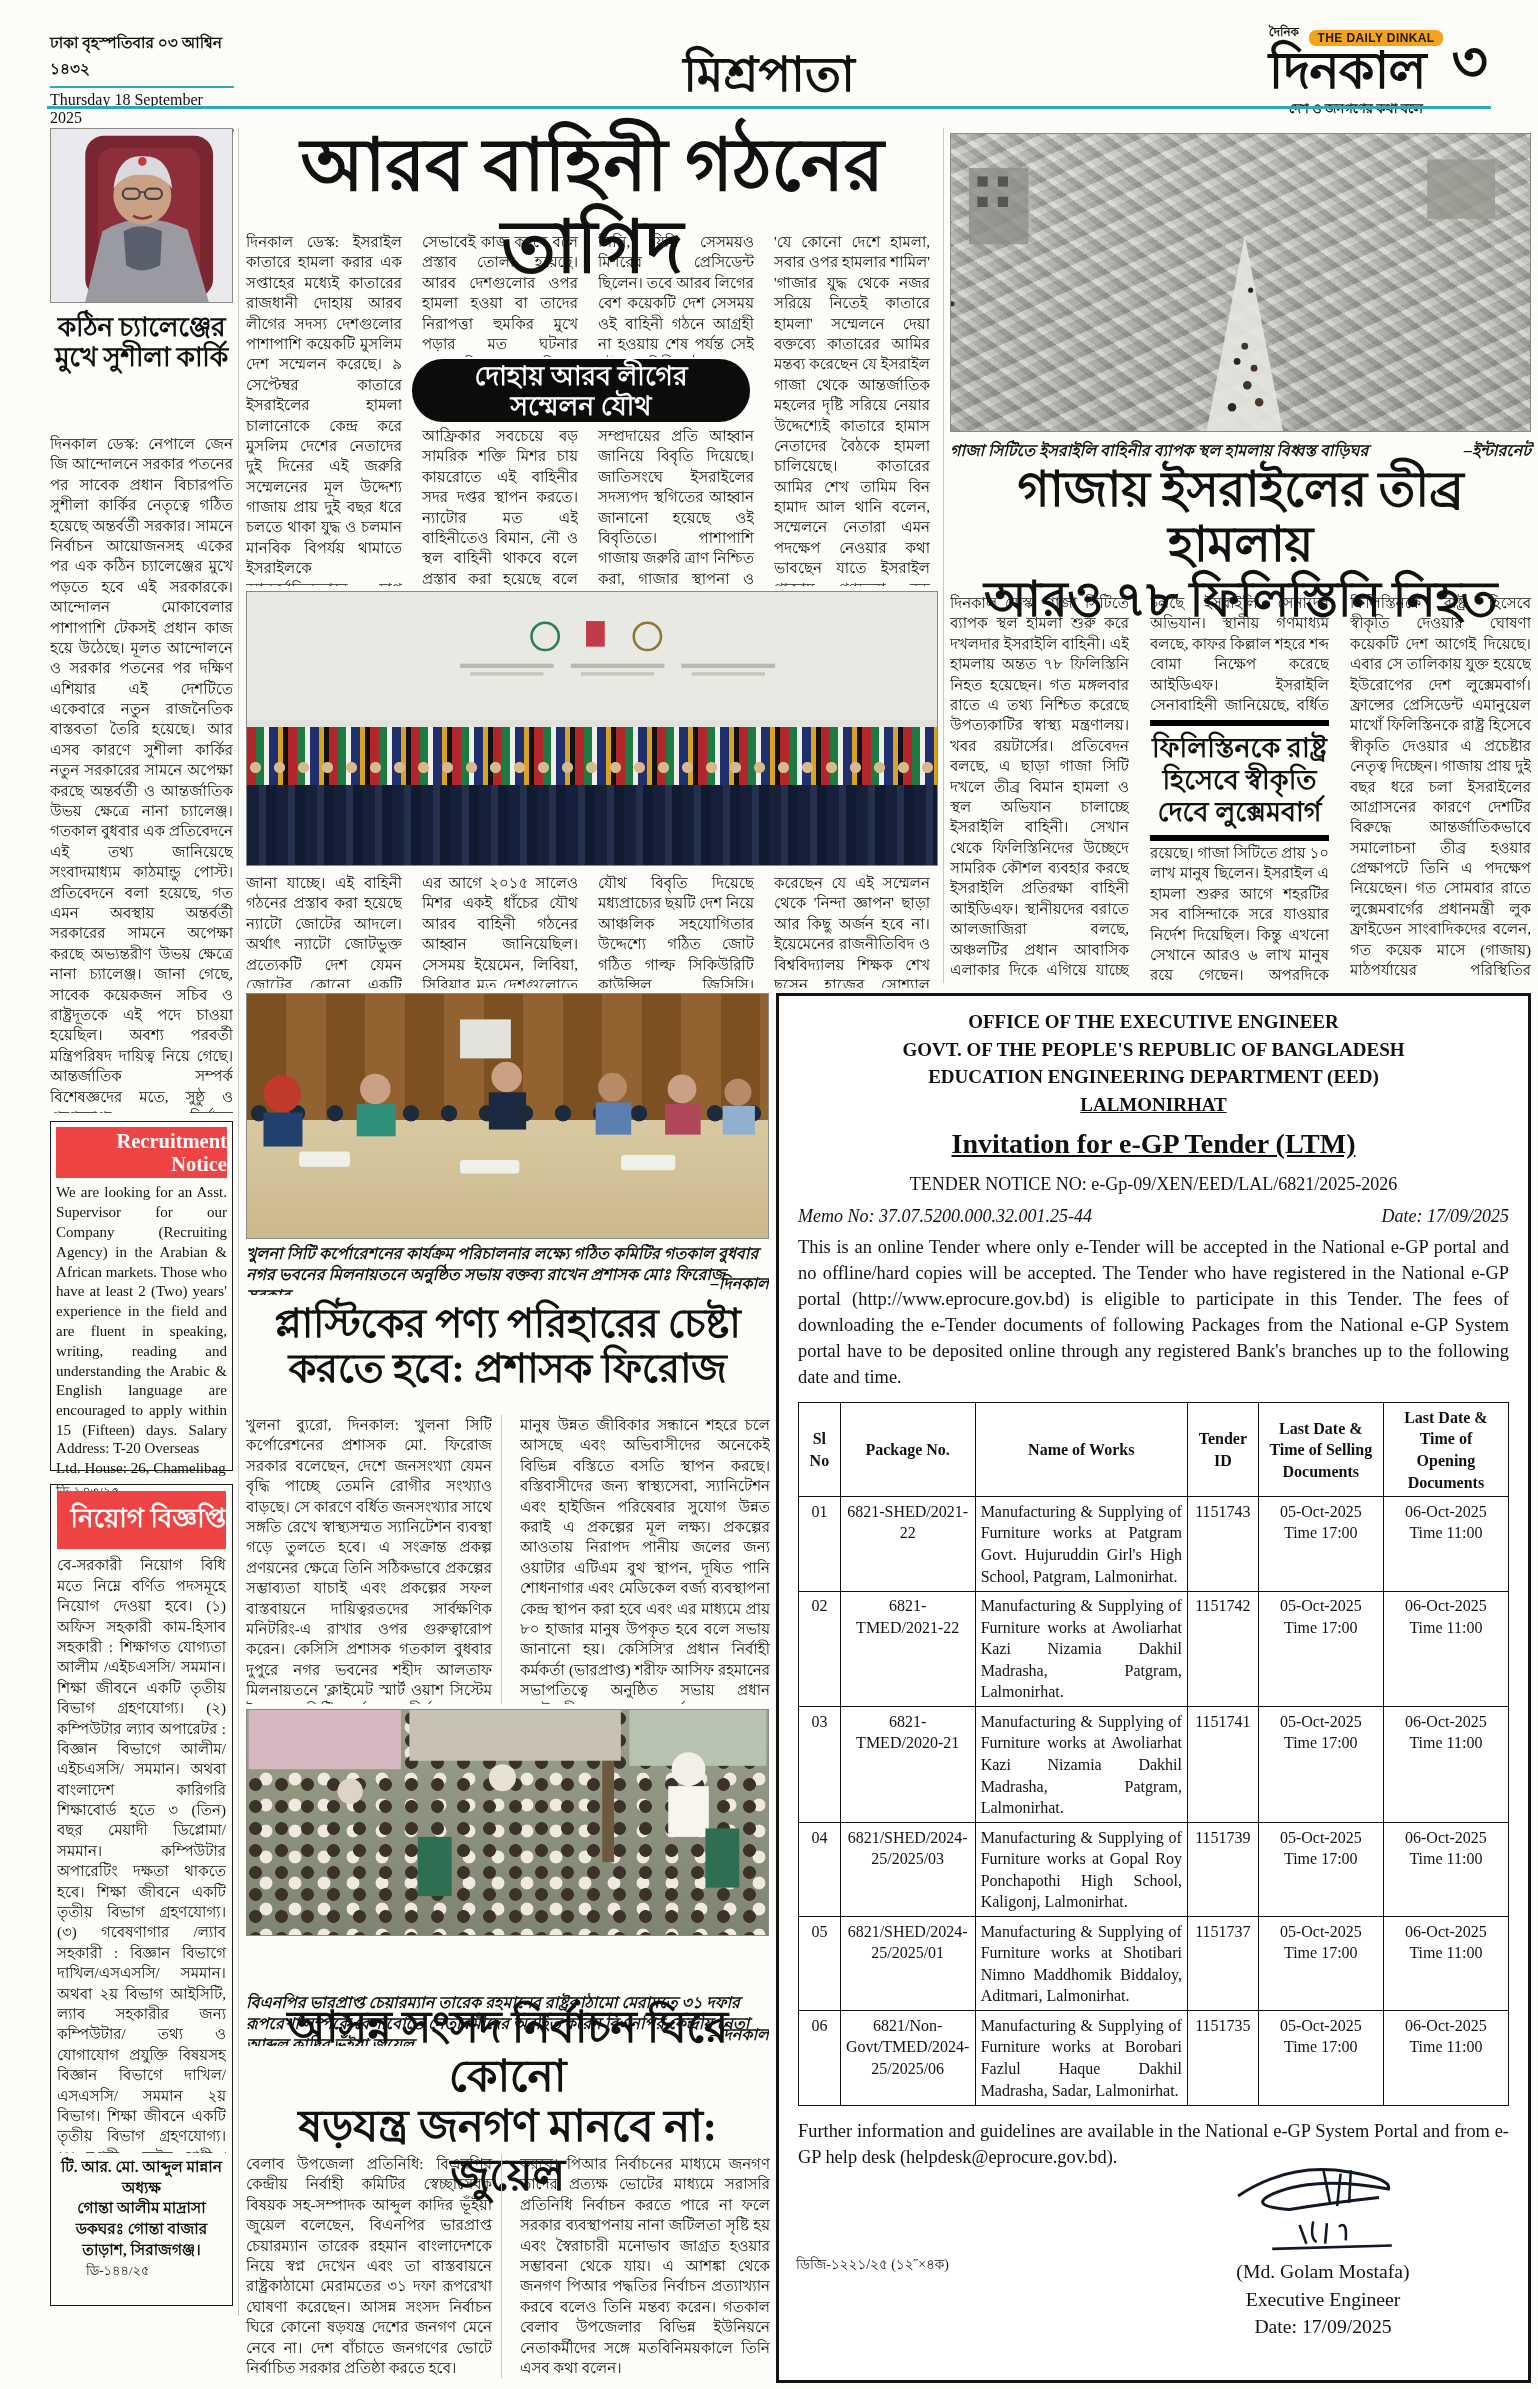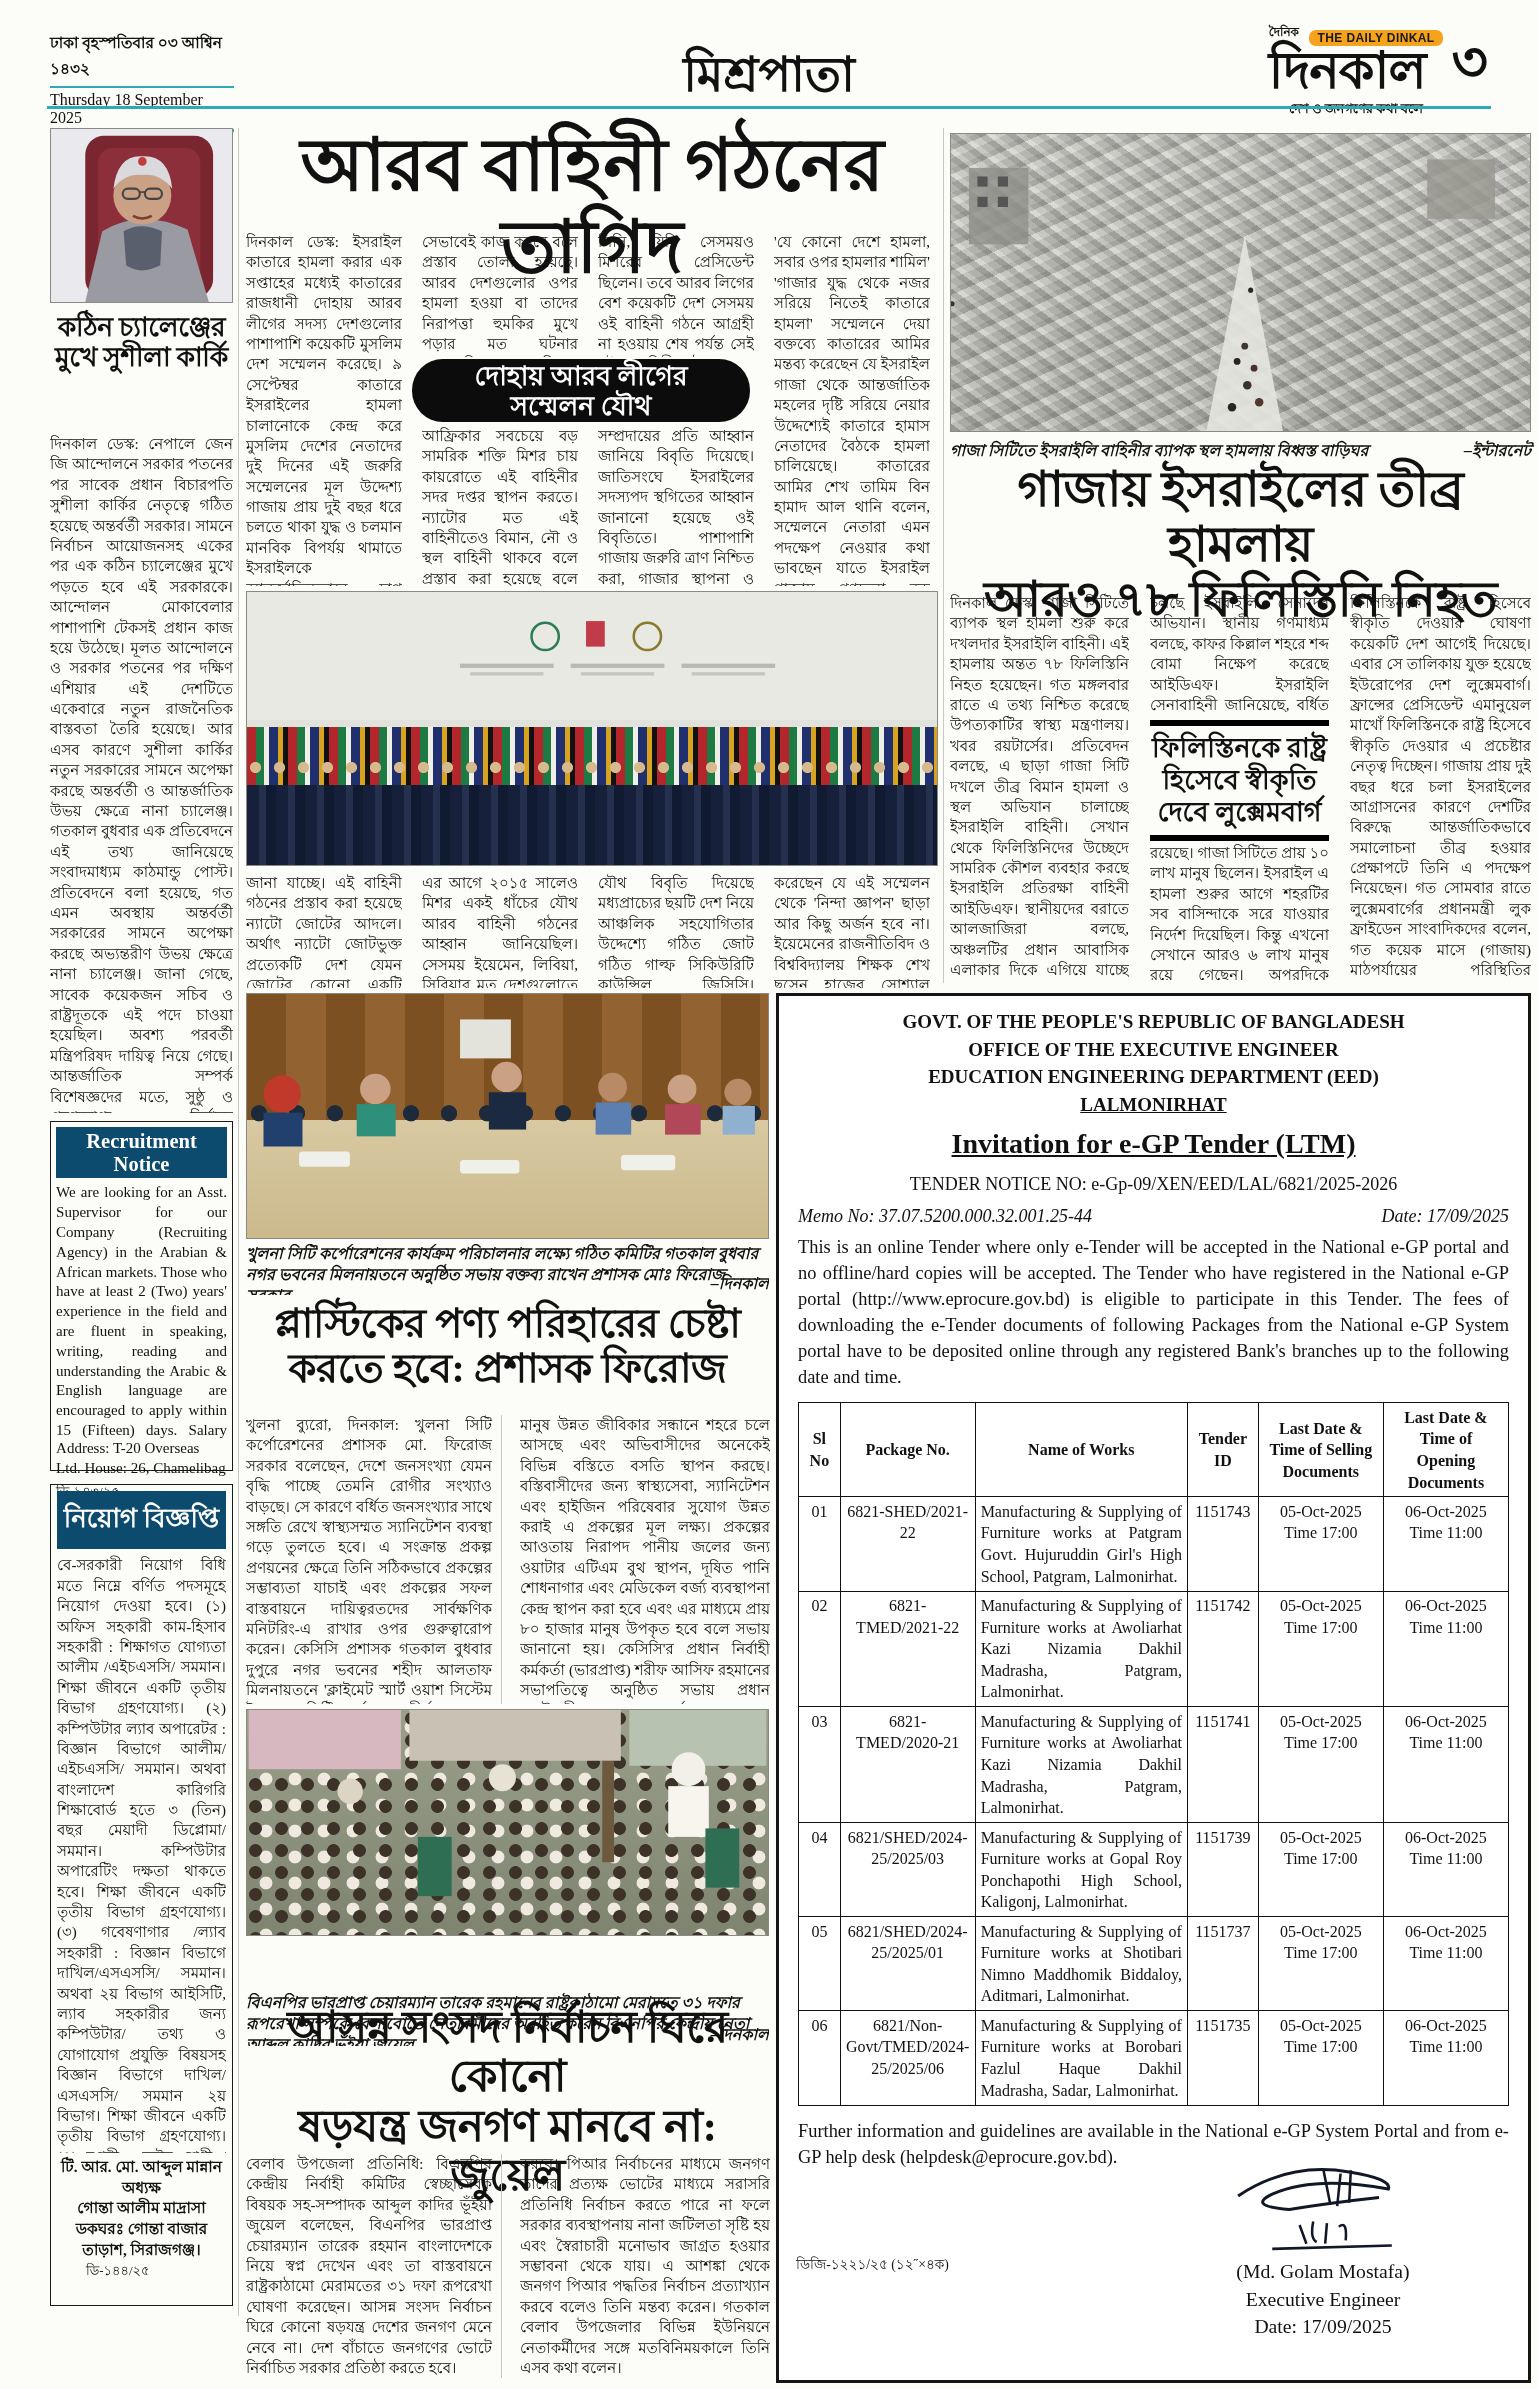--- a/index.html
+++ b/index.html
@@ -8,21 +8,21 @@
   .abs{position:absolute;}
   .bn{font-family:"Liberation Serif",serif;}
   .sans{font-family:"Liberation Sans",sans-serif;}
   .just{text-align:justify;text-justify:inter-word;}
   .body-txt{font-size:15px;line-height:1.36;overflow:hidden;}
   .col-rule{border-right:0.9px solid #c8c8c2;padding-right:8.5px;}
   .headline{font-weight:bold;text-align:center;line-height:1.12;letter-spacing:-0.4px;}
   .photo{border:0.9px solid #8a8a84;box-sizing:border-box;}
   .caption{font-weight:bold;font-style:italic;font-size:16px;line-height:1.3;position:relative;overflow:hidden;}
   .credit{position:absolute;right:0;bottom:0;font-weight:bold;font-style:italic;}
-  .black-box-head{background:#0c4a6e;color:#fff;font-weight:bold;text-align:center;}
+  .black-box-head{background:#ef4444;color:#fff;font-weight:bold;text-align:right;}
   .teal{background:#2fa9b6;}
   table.tnd{border-collapse:collapse;width:100%;font-size:16px;line-height:1.35;}
   table.tnd th,table.tnd td{border:1.7px solid #111;padding:3.4px 5.1px;vertical-align:top;}
   table.tnd th{font-weight:bold;text-align:center;vertical-align:middle;}
   .cell-c{text-align:center;}
   .cell-j{text-align:justify;}
 </style>
 </head>
 <body>
 
@@ -247,22 +247,22 @@
   <div class="abs bn just body-txt" style="left:950px;top:593px;width:179px;height:386px;">দিনকাল ডেস্ক: গাজা সিটিতে ব্যাপক স্থল হামলা শুরু করে দখলদার ইসরাইলি বাহিনী। এই হামলায় অন্তত ৭৮ ফিলিস্তিনি নিহত হয়েছেন। গত মঙ্গলবার রাতে এ তথ্য নিশ্চিত করেছে উপত্যকাটির স্বাস্থ্য মন্ত্রণালয়। খবর রয়টার্সের। প্রতিবেদন বলছে, এ ছাড়া গাজা সিটি দখলে তীব্র বিমান হামলা ও স্থল অভিযান চালাচ্ছে ইসরাইলি বাহিনী। সেখান থেকে ফিলিস্তিনিদের উচ্ছেদে সামরিক কৌশল ব্যবহার করছে ইসরাইলি প্রতিরক্ষা বাহিনী আইডিএফ। স্থানীয়দের বরাতে আলজাজিরা বলছে, অঞ্চলটির প্রধান আবাসিক এলাকার দিকে এগিয়ে যাচ্ছে আইডিএফ। গাজা সিটিতে ইসরাইলি অভিযানে মৃতের সংখ্যা বহুগুণ বেড়ে যাবে বলে সতর্ক করেছে ইউরোপিয়ান ইউনিয়ন। এদিকে আবারও ইসরাইলি জিম্মিদের মুক্তি দেওয়ার আহ্বান জানিয়ে হামাসকে কড়া বার্তা দিয়েছেন মার্কিন প্রেসিডেন্ট ডোনাল্ড ট্রাম্প। এ ছাড়া পশ্চিম তীরের নাবলুসে</div>
   <div class="abs bn just body-txt" style="left:1150px;top:593px;width:179px;height:121px;">চলছে ইসরাইলি সেনাদের অভিযান। স্থানীয় গণমাধ্যম বলছে, কাফর কিল্লাল শহরে শব্দ বোমা নিক্ষেপ করেছে আইডিএফ। ইসরাইলি সেনাবাহিনী জানিয়েছে, বর্ধিত এ স্থল হামলায় অংশ নিয়েছে তাদের দুটি ডিভিশন। এ দুই ডিভিশনে ২০ হাজারের বেশি সেনা</div>
   <div class="abs bn" style="left:1150px;top:720px;width:179px;border-top:6px solid #000;border-bottom:6px solid #000;padding:6.8px 0;text-align:center;font-weight:bold;font-size:27px;line-height:1.18;">
     <span>ফিলিস্তিনকে রাষ্ট্র হিসেবে স্বীকৃতি দেবে লুক্সেমবার্গ</span>
   </div>
   <div class="abs bn just body-txt" style="left:1150px;top:843px;width:179px;height:137px;">রয়েছে। গাজা সিটিতে প্রায় ১০ লাখ মানুষ ছিলেন। ইসরাইল এ হামলা শুরুর আগে শহরটির সব বাসিন্দাকে সরে যাওয়ার নির্দেশ দিয়েছিল। কিন্তু এখনো সেখানে আরও ৬ লাখ মানুষ রয়ে গেছেন। অপরদিকে নিউইয়র্কে আগামী সপ্তাহে অনুষ্ঠিত হতে যাওয়া জাতিসংঘের সাধারণ অধিবেশনে</div>
   <div class="abs bn just body-txt" style="left:1350px;top:593px;width:181px;height:386px;">ফিলিস্তিনকে রাষ্ট্র হিসেবে স্বীকৃতি দেওয়ার ঘোষণা কয়েকটি দেশ আগেই দিয়েছে। এবার সে তালিকায় যুক্ত হয়েছে ইউরোপের দেশ লুক্সেমবার্গ। ফ্রান্সের প্রেসিডেন্ট এমানুয়েল মাখোঁ ফিলিস্তিনকে রাষ্ট্র হিসেবে স্বীকৃতি দেওয়ার এ প্রচেষ্টার নেতৃত্ব দিচ্ছেন। গাজায় প্রায় দুই বছর ধরে চলা ইসরাইলের আগ্রাসনের কারণে দেশটির বিরুদ্ধে আন্তর্জাতিকভাবে সমালোচনা তীব্র হওয়ার প্রেক্ষাপটে তিনি এ পদক্ষেপ নিয়েছেন। গত সোমবার রাতে লুক্সেমবার্গের প্রধানমন্ত্রী লুক ফ্রাইডেন সাংবাদিকদের বলেন, গত কয়েক মাসে (গাজায়) মাঠপর্যায়ের পরিস্থিতির উল্লেখযোগ্য অবনতি হয়েছে। তিনি বলেন, এখন ইউরোপসহ বিশ্বের নানা প্রান্তে একটি আন্দোলন গড়ে উঠছে। আন্দোলনকারীরা দ্বিরাষ্ট্রীয় সমাধান নীতিকে (ইসরাইল-ফিলিস্তিন সংকটে) এখনো প্রাসঙ্গিক হিসেবে দেখার দাবি করছেন।</div>
 
   <div class="abs" style="left:776px;top:993px;width:755px;height:1390px;border:3.4px solid #141414;background:#fff;box-sizing:border-box;padding:12px 19px;font-family:'Liberation Serif',serif;">
     <div style="text-align:center;font-weight:bold;font-size:19px;line-height:1.45;">
+      <div>OFFICE OF THE EXECUTIVE ENGINEER</div>
       <div>GOVT. OF THE PEOPLE'S REPUBLIC OF BANGLADESH</div>
-      <div>OFFICE OF THE EXECUTIVE ENGINEER</div>
       <div>EDUCATION ENGINEERING DEPARTMENT (EED)</div>
       <div style="text-decoration:underline;">LALMONIRHAT</div>
     </div>
     <div style="text-align:center;font-weight:bold;font-size:28px;text-decoration:underline;margin-top:10.3px;">Invitation for e-GP Tender (LTM)</div>
     <div style="text-align:center;font-size:18px;margin-top:14px;">TENDER NOTICE NO: e-Gp-09/XEN/EED/LAL/6821/2025-2026</div>
     <div style="display:flex;justify-content:space-between;font-style:italic;font-size:18px;margin-top:10.3px;">
       <span>Memo No: 37.07.5200.000.32.001.25-44</span>
       <span>Date: 17/09/2025</span>
     </div>
     <div class="just" style="font-size:18.4px;line-height:1.42;margin-top:6.8px;">This is an online Tender where only e-Tender will be accepted in the National e-GP portal and no offline/hard copies will be accepted. The Tender who have registered in the National e-GP portal (http://www.eprocure.gov.bd) is eligible to participate in this Tender. The fees of downloading the e-Tender documents of following Packages from the National e-GP System portal have to be deposited online through any registered Bank's branches up to the following date and time.</div>

